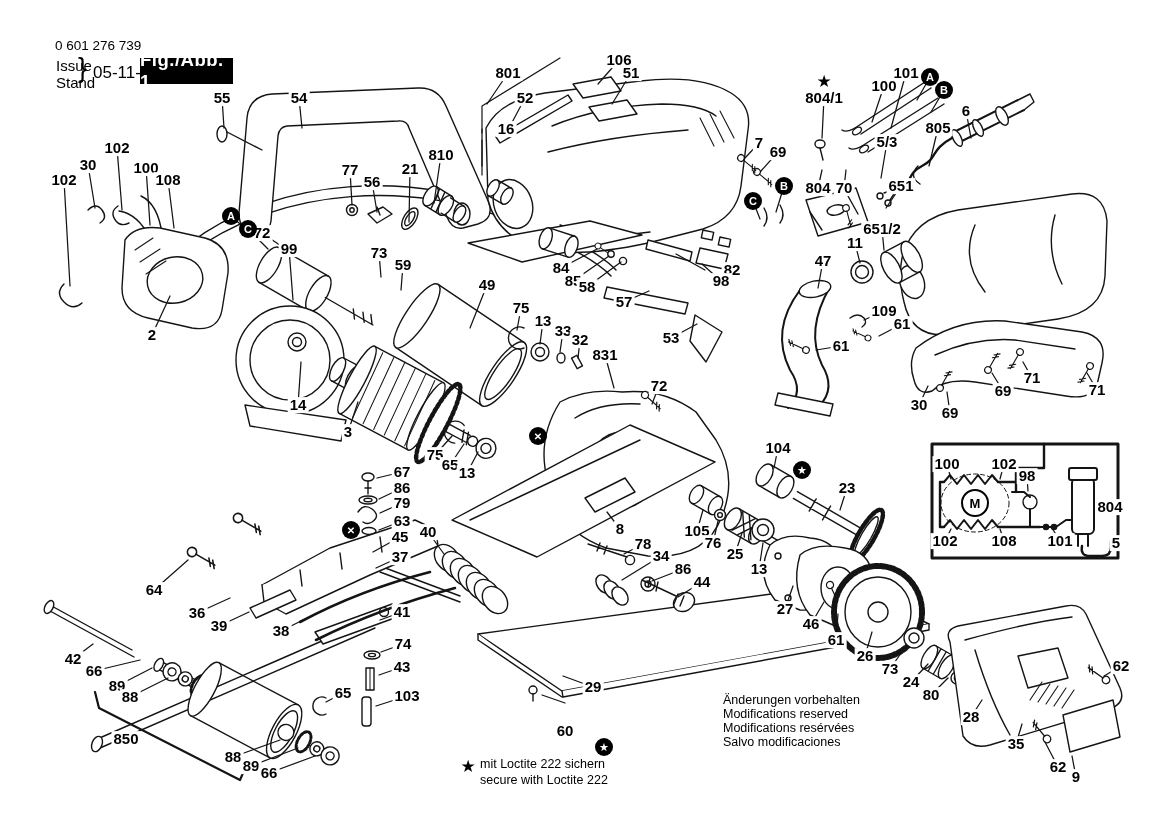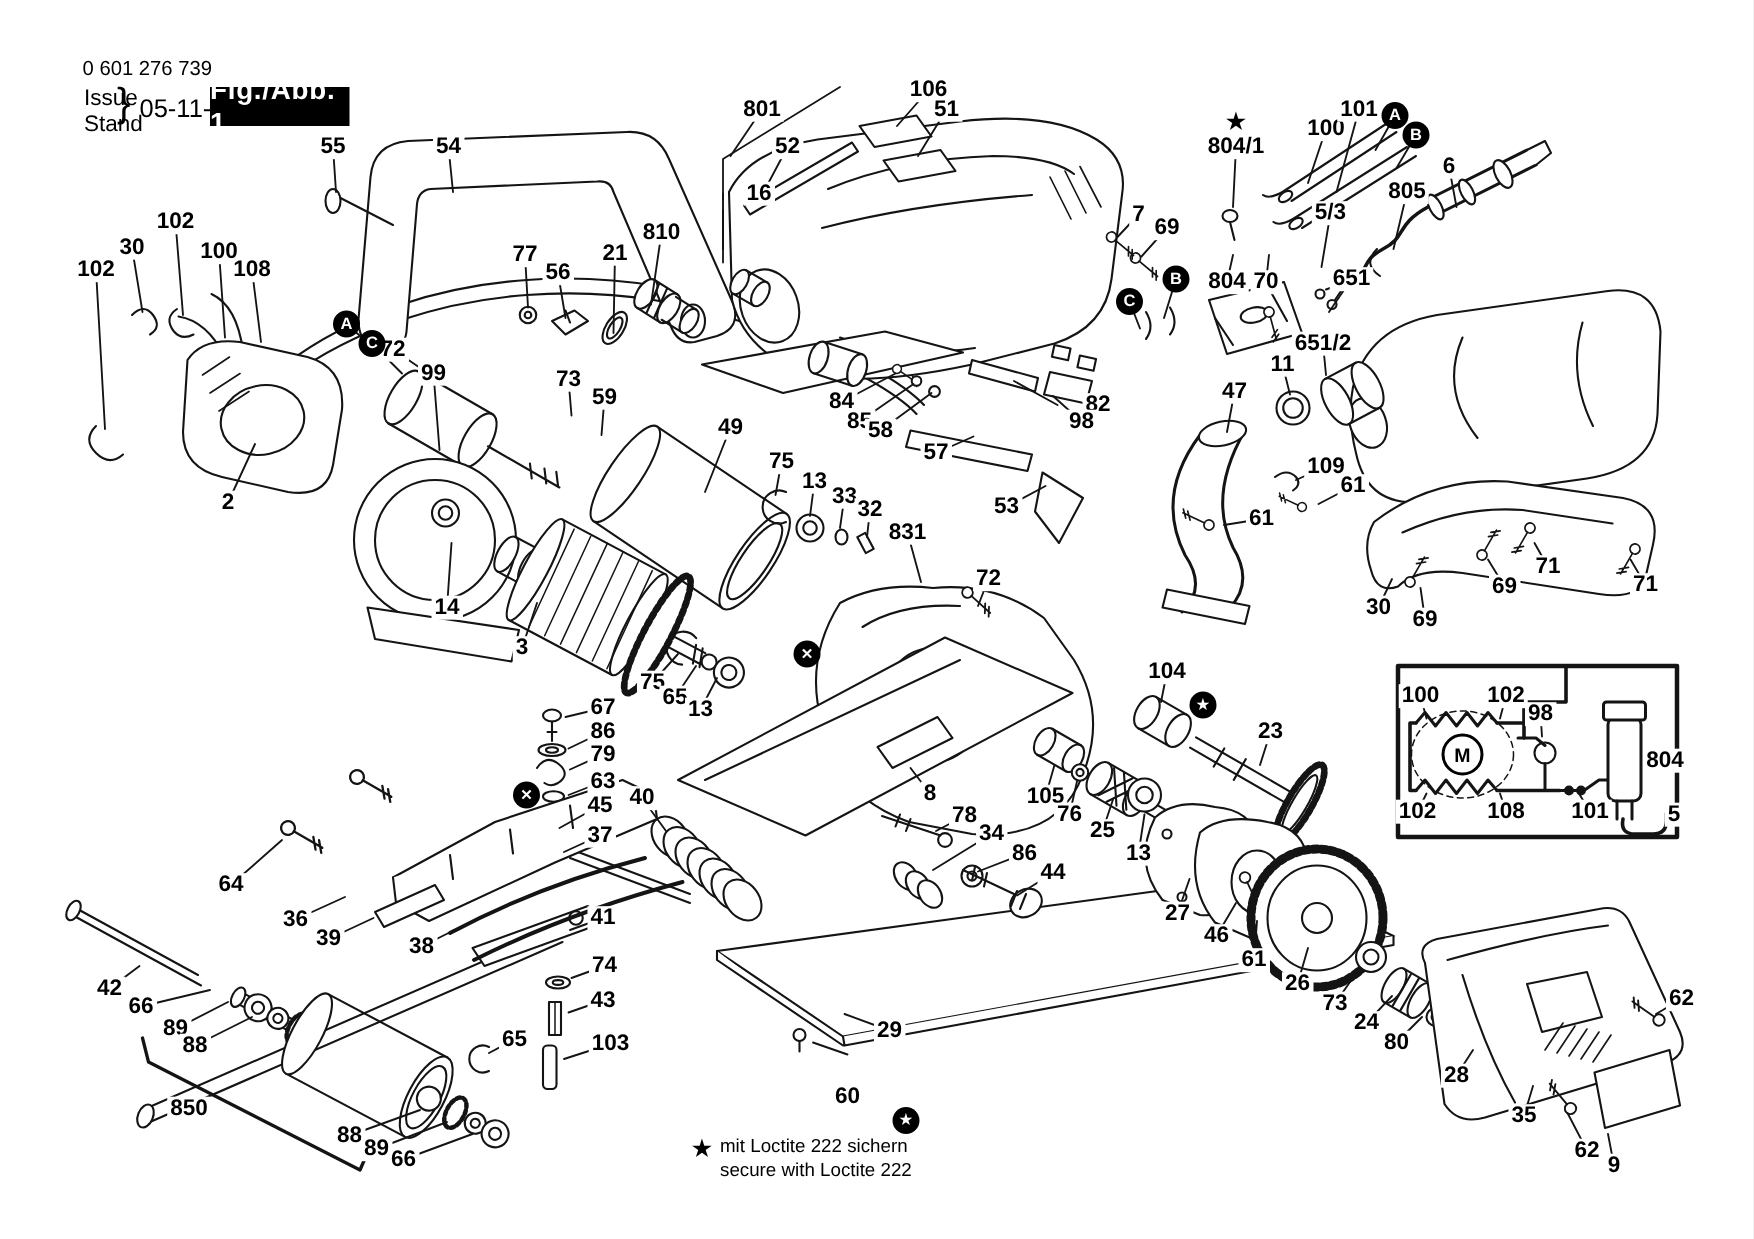--- a/index.html
+++ b/index.html
@@ -535,20 +535,26 @@
         </g>
     </g>
   </svg>
 
   <span class="starp" style="left:468px;top:766px">★</span>
   <div class="note-loctite">
     <div>mit Loctite 222 sichern</div>
     <div>secure with Loctite 222</div>
   </div>
   <div class="starc" style="left:604px;top:747px">★</div>
+  <div class="ftr-changes">
+    <div>Änderungen vorbehalten</div>
+    <div>Modifications reserved</div>
+    <div>Modifications resérvées</div>
+    <div>Salvo modificaciones</div>
+  </div>
   <div class="motor-badge">M</div>
 <span class="plabel" style="left: 222px; top: 98px;">55</span>
     <span class="plabel" style="left: 299px; top: 98px;">54</span>
     <span class="plabel" style="left: 117px; top: 148px;">102</span>
     <span class="plabel" style="left: 88px; top: 165px;">30</span>
     <span class="plabel" style="left: 146px; top: 168px;">100</span>
     <span class="plabel" style="left: 168px; top: 180px;">108</span>
     <span class="plabel" style="left: 64px; top: 180px;">102</span>
     <span class="plabel" style="left: 152px; top: 335px;">2</span>
     <span class="plabel" style="left: 298px; top: 405px;">14</span>

